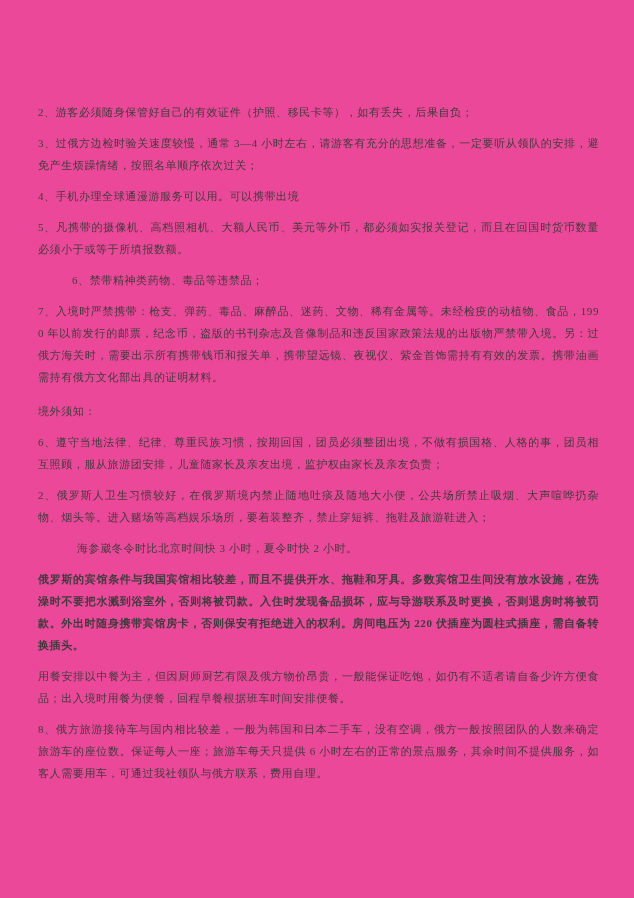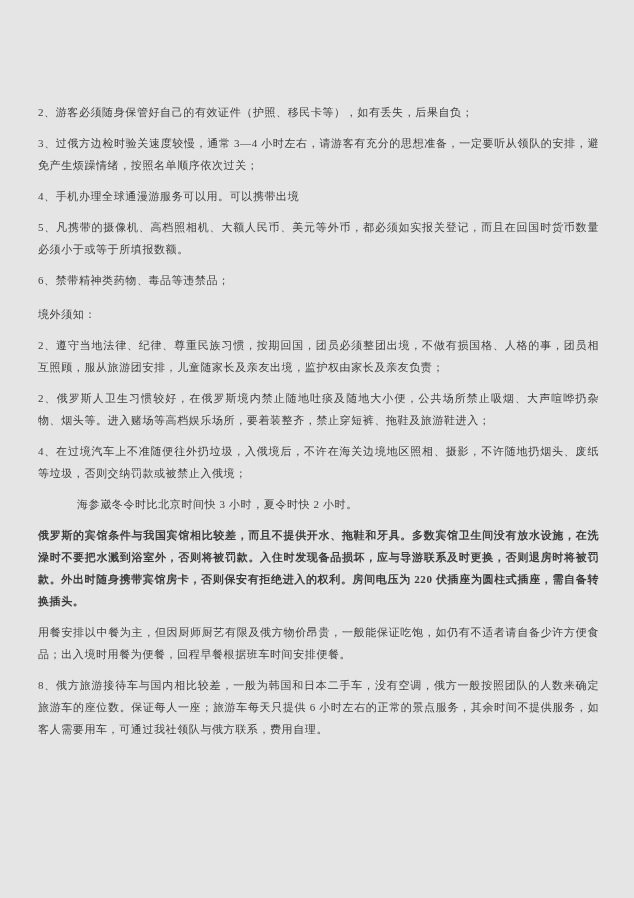--- a/index.html
+++ b/index.html
@@ -11,21 +11,21 @@
     height: 898px;
     background: #ffffff;
     font-family: "Liberation Serif", "DejaVu Serif", serif;
   }
   .page {
     box-sizing: border-box;
     width: 634px;
     height: 898px;
     padding: 101px 35px 0 38px;
     overflow: hidden;
-    background: #e5e5e5;
+    background: #ec4899;
   }
   .para {
     margin: 0 0 9px 0;
     font-size: 11px;
     line-height: 22px;
     color: #3d3d3d;
     text-align: justify;
     letter-spacing: 0.6px;
     word-break: break-all;
   }
@@ -34,23 +34,23 @@
   }
 </style>
 </head>
 <body style="background: rgb(255, 255, 255);">
 
 <div class="page">
   <p class="para" style="color: rgb(61, 61, 61);">2、游客必须随身保管好自己的有效证件（护照、移民卡等），如有丢失，后果自负；</p>
   <p class="para" style="color: rgb(61, 61, 61);">3、过俄方边检时验关速度较慢，通常 3—4 小时左右，请游客有充分的思想准备，一定要听从领队的安排，避免产生烦躁情绪，按照名单顺序依次过关；</p>
   <p class="para" style="color: rgb(61, 61, 61);">4、手机办理全球通漫游服务可以用。可以携带出境</p>
   <p class="para" style="color: rgb(61, 61, 61);">5、凡携带的摄像机、高档照相机、大额人民币、美元等外币，都必须如实报关登记，而且在回国时货币数量必须小于或等于所填报数额。</p>
-  <p class="para" style="color: rgb(61, 61, 61);">6、禁带精神类药物、毒品等违禁品；</p>
+  <p class="para" style="color: rgb(61, 61, 61); margin-left: 34px;">6、禁带精神类药物、毒品等违禁品；</p>
+  <p class="para" style="color: rgb(61, 61, 61);">7、入境时严禁携带：枪支、弹药、毒品、麻醉品、迷药、文物、稀有金属等。未经检疫的动植物、食品，1990 年以前发行的邮票，纪念币，盗版的书刊杂志及音像制品和违反国家政策法规的出版物严禁带入境。另：过俄方海关时，需要出示所有携带钱币和报关单，携带望远镜、夜视仪、紫金首饰需持有有效的发票。携带油画需持有俄方文化部出具的证明材料。</p>
   <p class="para section-gap" style="color: rgb(61, 61, 61);">境外须知：</p>
-  <p class="para" style="color: rgb(61, 61, 61);">2、遵守当地法律、纪律、尊重民族习惯，按期回国，团员必须整团出境，不做有损国格、人格的事，团员相互照顾，服从旅游团安排，儿童随家长及亲友出境，监护权由家长及亲友负责；</p>
+  <p class="para" style="color: rgb(61, 61, 61);">6、遵守当地法律、纪律、尊重民族习惯，按期回国，团员必须整团出境，不做有损国格、人格的事，团员相互照顾，服从旅游团安排，儿童随家长及亲友出境，监护权由家长及亲友负责；</p>
   <p class="para" style="color: rgb(61, 61, 61);">2、俄罗斯人卫生习惯较好，在俄罗斯境内禁止随地吐痰及随地大小便，公共场所禁止吸烟、大声喧哗扔杂物、烟头等。进入赌场等高档娱乐场所，要着装整齐，禁止穿短裤、拖鞋及旅游鞋进入；</p>
-  <p class="para" style="color: rgb(61, 61, 61);">4、在过境汽车上不准随便往外扔垃圾，入俄境后，不许在海关边境地区照相、摄影，不许随地扔烟头、废纸等垃圾，否则交纳罚款或被禁止入俄境；</p>
   <p class="para" style="color: rgb(61, 61, 61); margin-left: 39px;">海参崴冬令时比北京时间快 3 小时，夏令时快 2 小时。</p>
   <p class="para" style="color: rgb(61, 61, 61); font-weight: bold;">俄罗斯的宾馆条件与我国宾馆相比较差，而且不提供开水、拖鞋和牙具。多数宾馆卫生间没有放水设施，在洗澡时不要把水溅到浴室外，否则将被罚款。入住时发现备品损坏，应与导游联系及时更换，否则退房时将被罚款。外出时随身携带宾馆房卡，否则保安有拒绝进入的权利。房间电压为 220 伏插座为圆柱式插座，需自备转换插头。</p>
   <p class="para" style="color: rgb(61, 61, 61);">用餐安排以中餐为主，但因厨师厨艺有限及俄方物价昂贵，一般能保证吃饱，如仍有不适者请自备少许方便食品；出入境时用餐为便餐，回程早餐根据班车时间安排便餐。</p>
   <p class="para" style="color: rgb(61, 61, 61);">8、俄方旅游接待车与国内相比较差，一般为韩国和日本二手车，没有空调，俄方一般按照团队的人数来确定旅游车的座位数。保证每人一座；旅游车每天只提供 6 小时左右的正常的景点服务，其余时间不提供服务，如客人需要用车，可通过我社领队与俄方联系，费用自理。</p>
 
 </div>
 
 </body></html>

